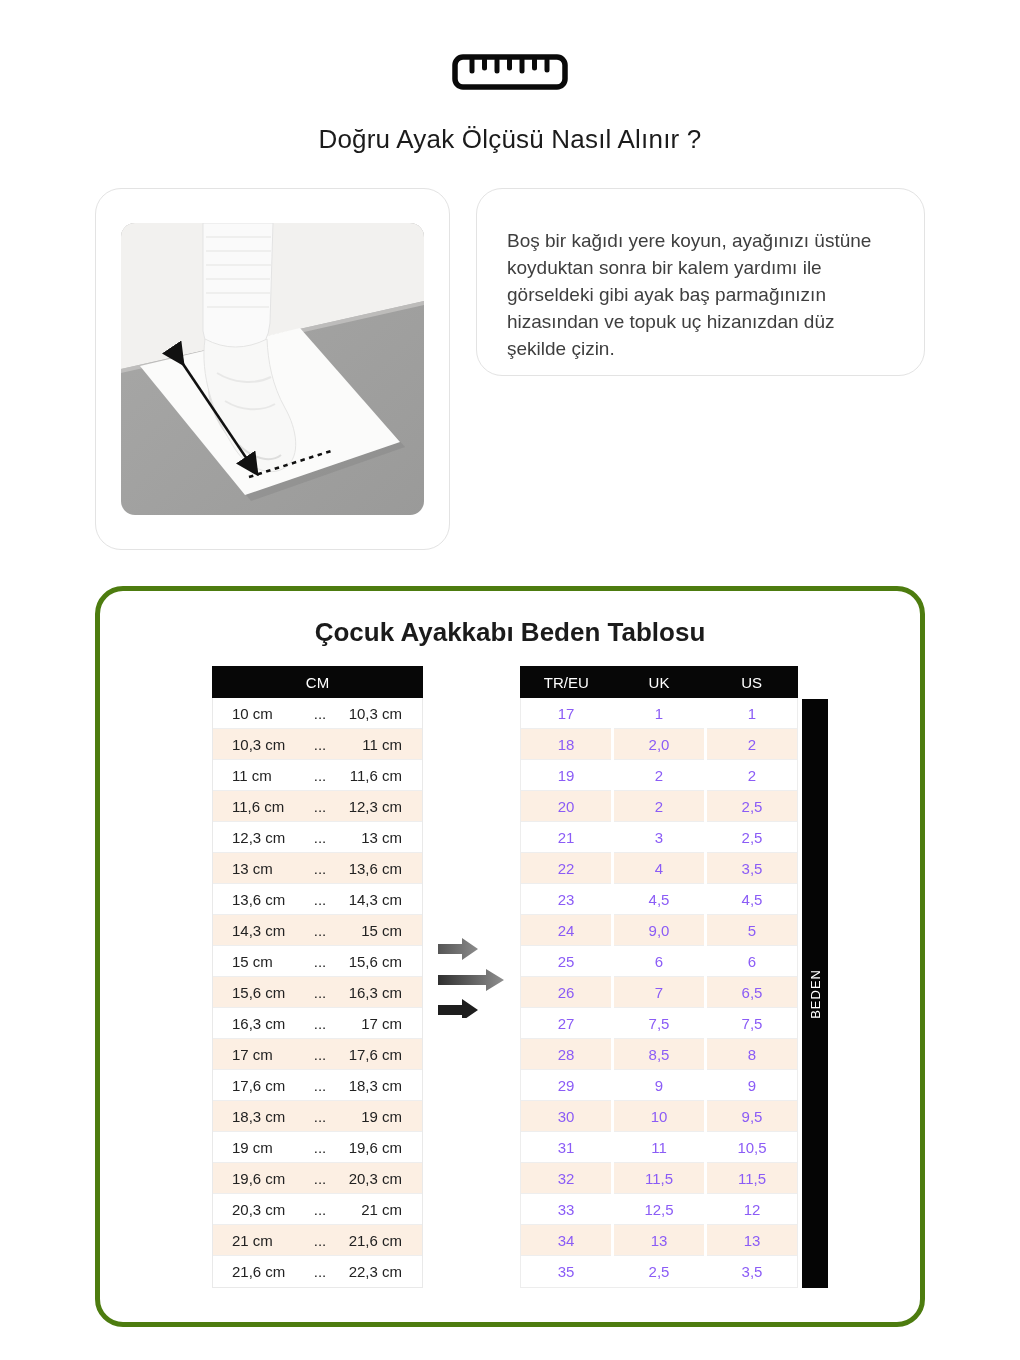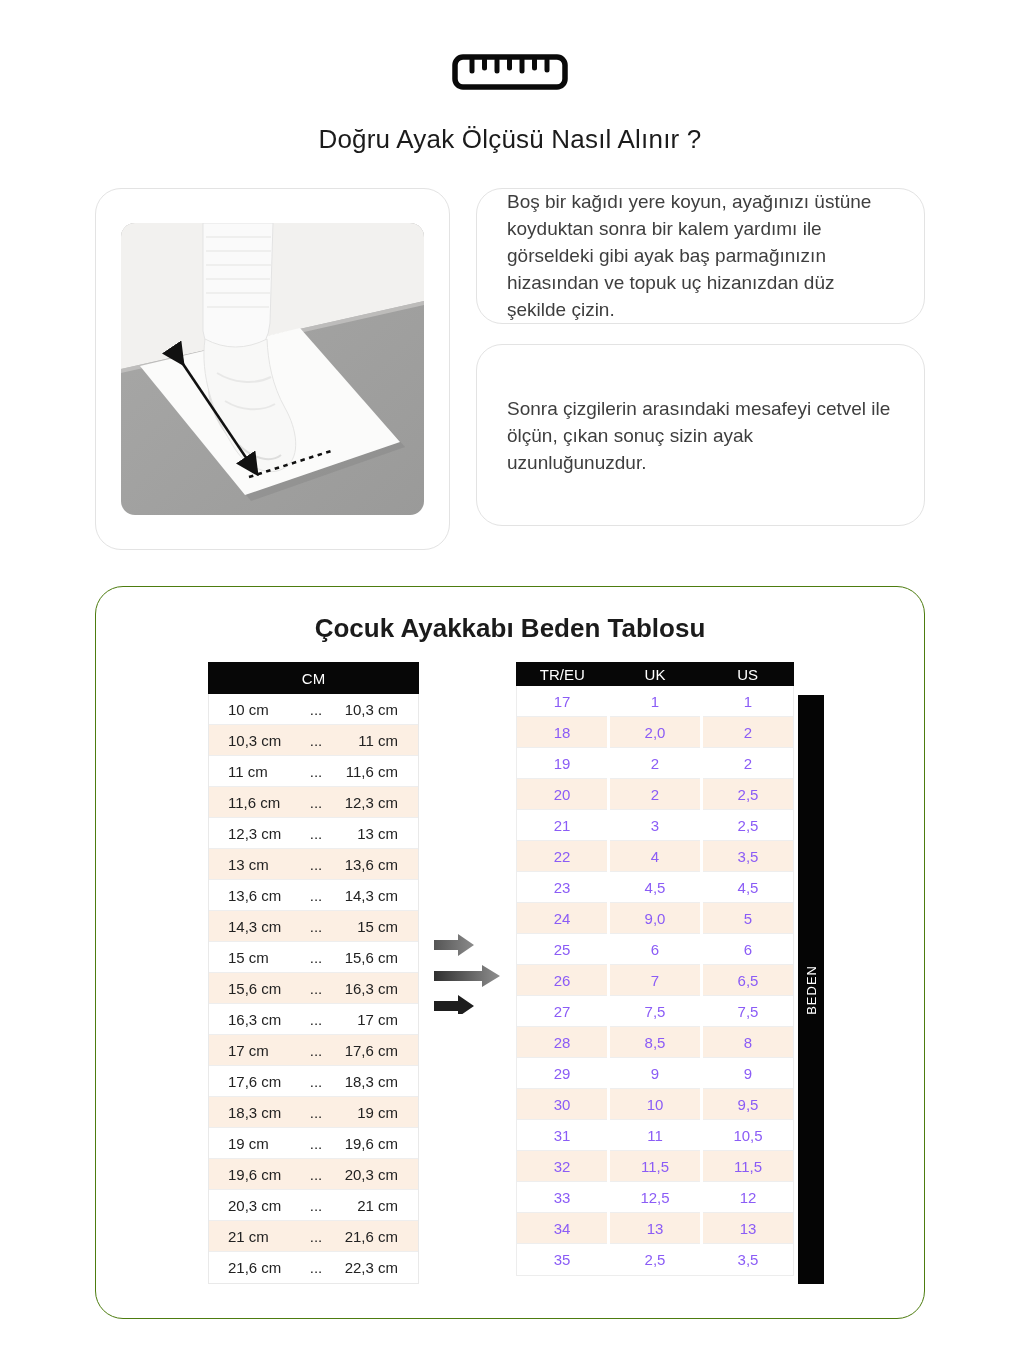--- a/index.html
+++ b/index.html
@@ -41,32 +41,32 @@
   }
   .right-cards { flex: 1; display: flex; flex-direction: column; gap: 20px; }
   .text-card {
     border: 1px solid #e3e3e3;
     border-radius: 26px;
     background: #fff;
     padding: 0 30px;
     display: flex;
     align-items: center;
   }
-  .text-card.first { height: 136px; align-items: flex-end; padding-top: 25px; }
+  .text-card.first { height: 188px; align-items: center; padding-top: 25px; }
   .text-card.second { height: 182px; }
   .text-card p {
     font-size: 19px;
     line-height: 27px;
     color: #3e3e3e;
     max-width: 392px;
   }
   
   .size-section {
     margin: 36px 95px 0 95px;
-    border: 1px solid #4d7c0f;
+    border: 5px solid #4d7c0f;
     border-radius: 28px;
     padding: 26px 0 34px 0;
     background: #fff;
   }
   .size-title {
     text-align: center;
     font-size: 26px;
     font-weight: bold;
     color: #1b1b1b;
   }
@@ -107,21 +107,21 @@
   .arrows-spacer {
     width: 97px; flex: 0 0 auto;
     align-self: stretch;
     display: flex; align-items: center; justify-content: center;
     min-height: 621px;
   }
   
   .size-zone { display: flex; align-items: flex-start; }
   .size-table { width: 278px; flex: 0 0 auto; }
   .size-header {
-    height: 24px;
+    height: 32px;
     background: #070707;
     display: grid;
     grid-template-columns: 1fr 1fr 1fr;
   }
   .size-header div {
     color: #fff; font-size: 15px;
     display: flex; align-items: center; justify-content: center;
   }
   .size-body {
     display: grid;
@@ -225,23 +225,20 @@
         <line x1="60" y1="138" x2="134" y2="248" stroke="#111" stroke-width="2.6" marker-start="url(#ah)" marker-end="url(#ah)"></line>
 
         <line x1="128" y1="254" x2="210" y2="228" stroke="#111" stroke-width="2.6" stroke-dasharray="4.5 4.5"></line>
       </svg>
     </div>
   </div>
 
   <div class="right-cards">
     <div class="text-card first">
       <p>Boş bir kağıdı yere koyun, ayağınızı üstüne koyduktan sonra bir kalem yardımı ile görseldeki gibi ayak baş parmağınızın hizasından ve topuk uç hizanızdan düz şekilde çizin.</p>
-    </div>
-    <div class="text-card second">
-      <p>Sonra çizgilerin arasındaki mesafeyi cetvel ile ölçün, çıkan sonuç sizin ayak uzunluğunuzdur.</p>
     </div>
   </div>
 </div>
 
 <div class="size-section">
   <h2 class="size-title">Çocuk Ayakkabı Beden Tablosu</h2>
 
   <div class="tables-row">
 
     <div class="cm-table">

